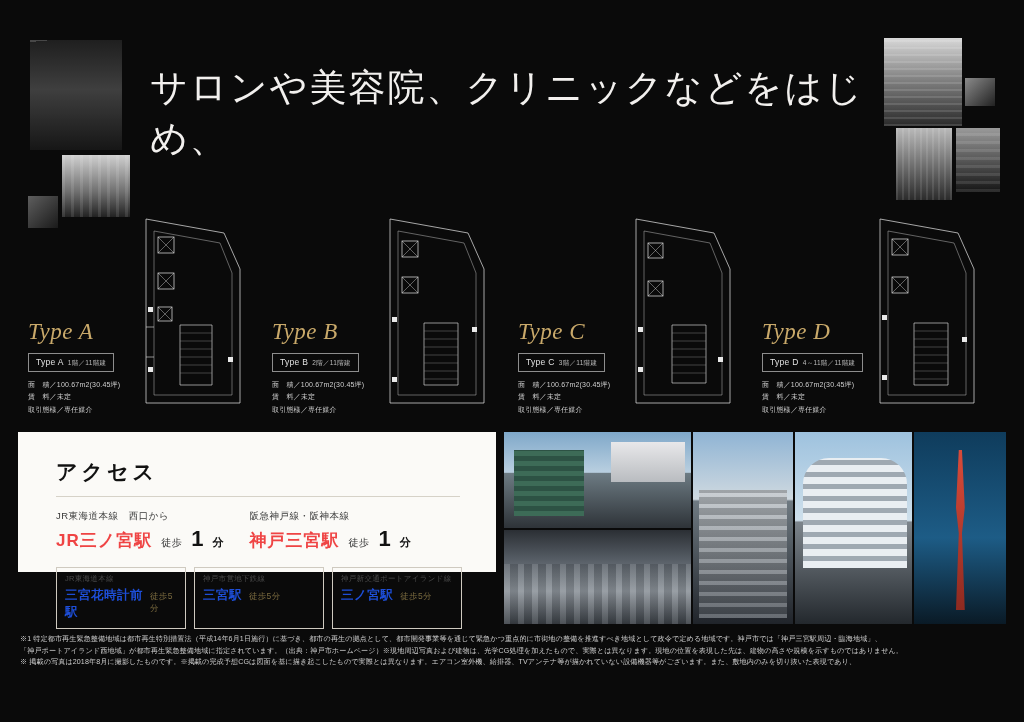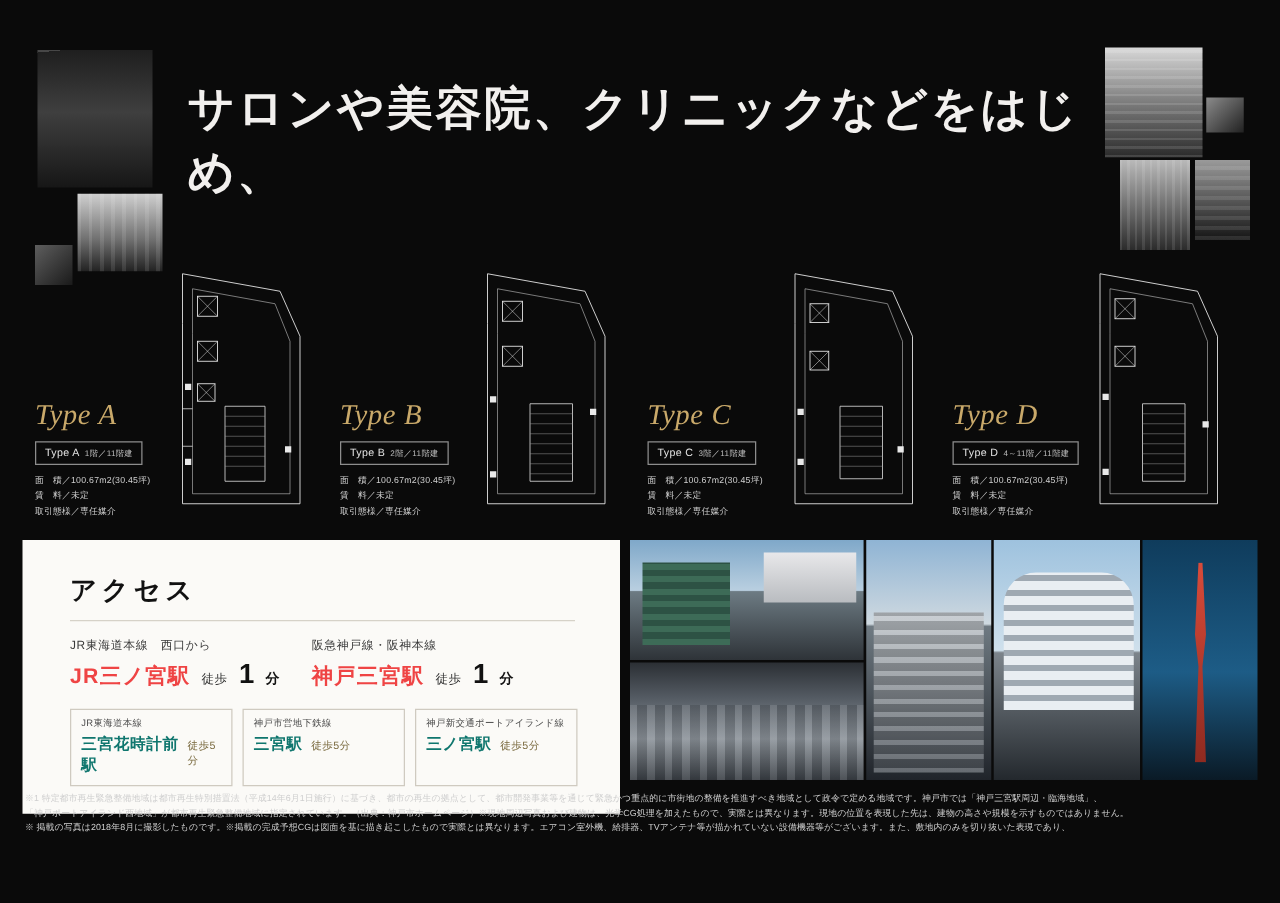--- a/index.html
+++ b/index.html
@@ -20,21 +20,21 @@
   .headline {
     position: absolute;
     left: 150px; top: 62px;
     width: 730px;
     text-align: left;
     font-family: "Liberation Serif", serif;
     font-size: 37px;
     line-height: 1.38;
     letter-spacing: 2px;
     color: #f2f0ee;
-    font-weight: 700;
+    font-weight: 400;
   }
   .headline .l2 { display:block; }
 
   
   .photo {
     position: absolute;
     background: #2a2a2a;
     overflow: hidden;
     filter: grayscale(100%);
   }
@@ -108,21 +108,21 @@
   .plan-info { position: absolute; left: 10px; top: 70px; width: 120px; }
   .plan-draw { position: absolute; left: 118px; top: 0; width: 130px; height: 210px; }
 
   
   .plan-draw svg { display:block; }
 
   
   .access {
     position: absolute;
     left: 18px; top: 432px;
-    width: 478px; height: 219px;
+    width: 478px; height: 140px;
     background: #fbfaf7;
     color: #1b1b1b;
   }
   .access-title {
     position: absolute; left: 38px; top: 26px;
     font-size: 21px; letter-spacing: 4px; font-weight: 600;
     color: #111;
   }
   .access-rule {
     position: absolute; left: 38px; top: 64px; width: 404px;
@@ -145,21 +145,21 @@
     position: absolute; left: 38px; top: 135px;
     display: flex; gap: 8px;
   }
   .sub-card {
     border: 1px solid #cfcac0;
     padding: 6px 8px 7px 8px;
     width: 130px;
   }
   .sub-card .sline { font-size: 7.5px; color:#4a4a4a; letter-spacing:.3px; }
   .sub-card .srow { display:flex; align-items: baseline; gap: 7px; margin-top:3px; }
-  .sub-card .sstation { font-size: 12.5px; font-weight:600; color:#0f766e; letter-spacing:.5px;}
+  .sub-card .sstation { font-size: 12.5px; font-weight:600; color:#1d4ed8; letter-spacing:.5px;}
   .sub-card .swalk { font-size: 8.5px; color:#7a6a3f; letter-spacing:.3px;}
 
   
   .strip { position: absolute; left: 504px; top: 432px; width: 502px; height: 192px; display: flex; gap: 2px; }
   .strip-cell { position: relative; overflow: hidden; }
   .sc1 { width: 188px; height: 192px; }
   .sc1 .top { position:absolute; left:0; top:0; width:100%; height:96px;
     background:
       linear-gradient(to bottom, #7fa8c9 0%, #b9cfe0 42%, #6d7b83 43%, #2e3338 100%);
   }

